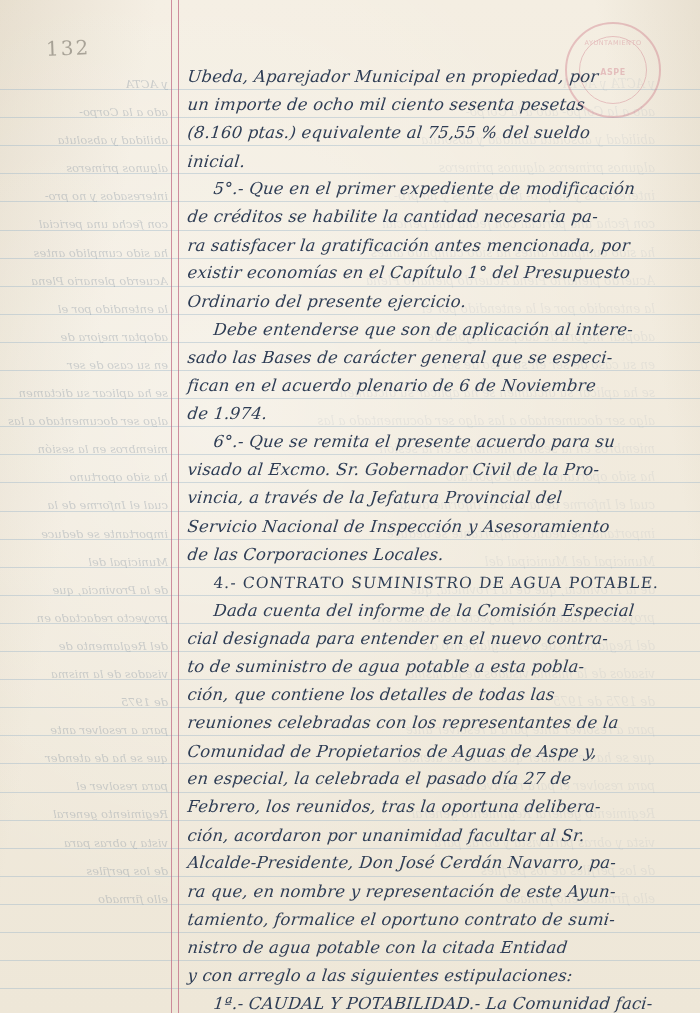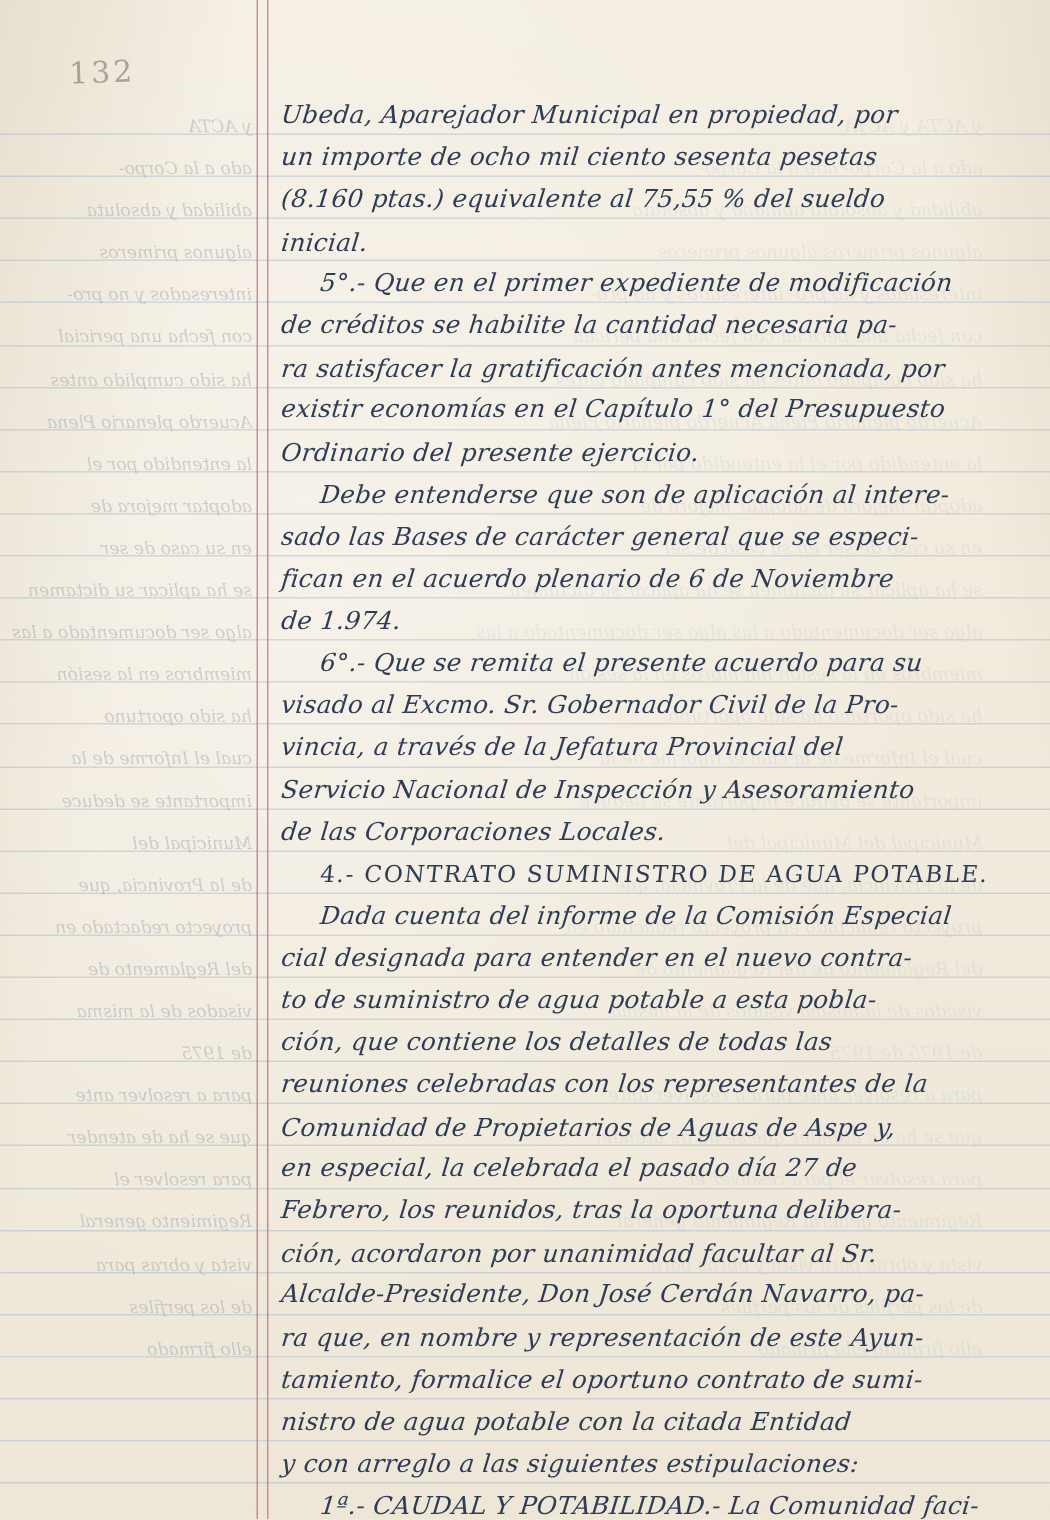--- a/index.html
+++ b/index.html
@@ -230,20 +230,25 @@
       <div class="rule" style="top: 932px;"></div>
       <div class="rule" style="top: 960.1px;"></div>
       <div class="rule" style="top: 988.2px;"></div>
     </div>
 
   <div class="vrule" id="vrule-left"></div>
   <div class="vrule" id="vrule-right"></div>
 
   <div id="folio">132</div>
 
+  <div id="stamp">
+    <div class="stamp-inner"></div>
+    <div class="stamp-top">AYUNTAMIENTO</div>
+    <div class="stamp-mid">ASPE</div>
+  </div>
 
   <div id="bleed">
       <div>y ACTA</div>
       <div>ado a la Corpo-</div>
       <div>abilidad y absoluta</div>
       <div>algunos primeros</div>
       <div>interesados y no pro-</div>
       <div>con fecha una pericial</div>
       <div>ha sido cumplido antes</div>
       <div>Acuerdo plenario Plena</div>

